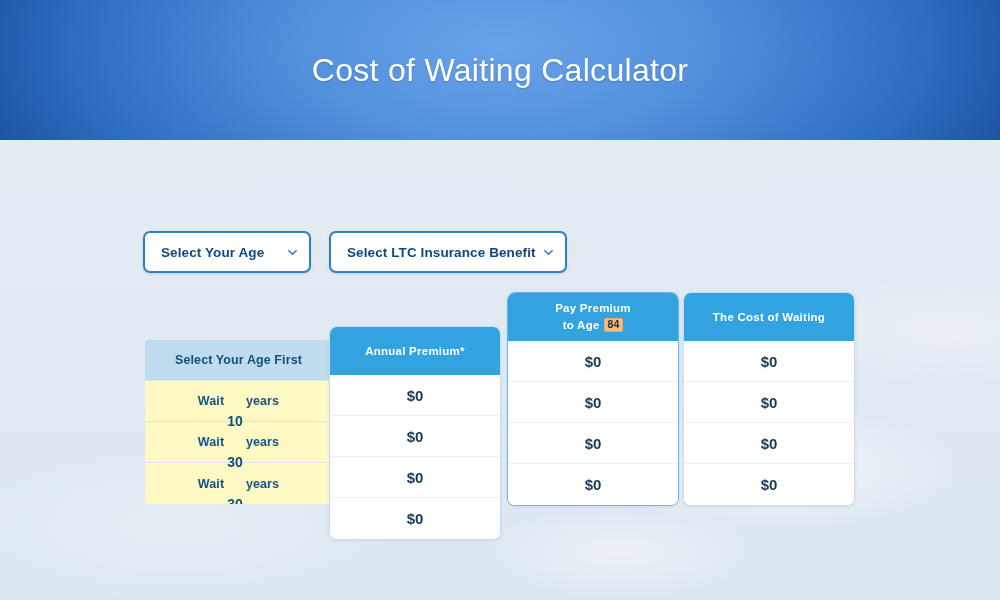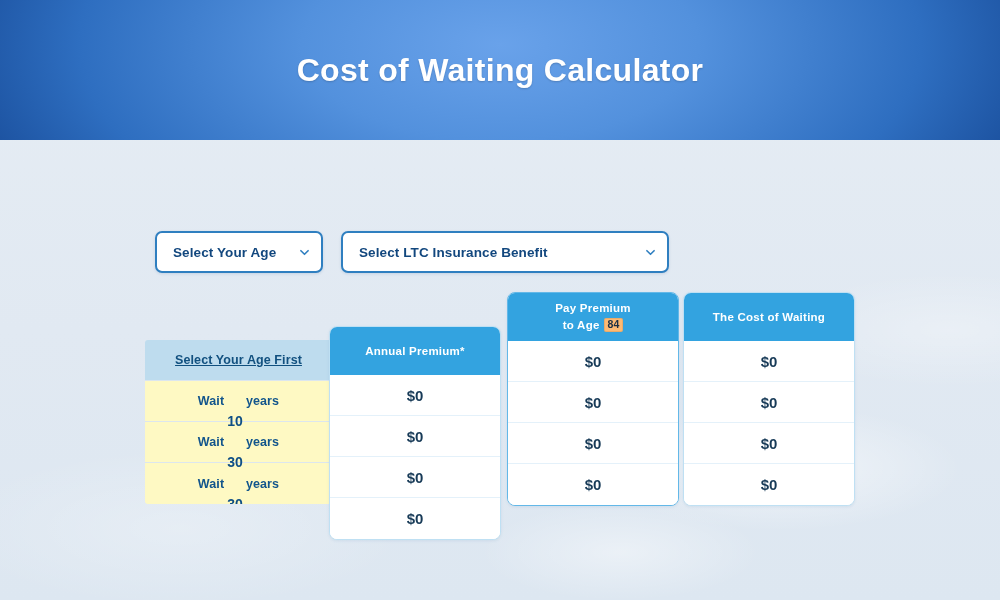--- a/index.html
+++ b/index.html
@@ -39,21 +39,21 @@
     background:
       radial-gradient(ellipse 620px 300px at 50% 32%, #69a2ea 0%, #5391dd 32%, #2e6ec0 68%, #1c52a0 88%, #154a92 100%),
       linear-gradient(90deg, #134288 0%, #2e6ec0 48%, #3f7fcd 56%, #1a4f9a 100%);
     display: flex;
     align-items: center;
     justify-content: center;
   }
   #banner-title {
     color: #ffffff;
     font-size: 32px;
-    font-weight: bold;
+    font-weight: normal;
     letter-spacing: 0.3px;
     text-shadow: 0 1px 2px rgba(0,0,0,0.18);
     white-space: nowrap;
   }
 
   
   #content {
     position: absolute;
     top: 140px; left: 0;
     width: 1000px;
@@ -75,22 +75,22 @@
     background: #ffffff;
     border: 2px solid #2f7fc0;
     border-radius: 7px;
     display: flex;
     align-items: center;
     justify-content: space-between;
     padding: 0 12px 0 16px;
     box-shadow: 0 1px 3px rgba(30,80,140,0.14);
     cursor: pointer;
   }
-  #select-age      { width: 168px; margin-left: 12px; }
-  #select-benefit  { width: 328px; }
+  #select-age      { width: 168px; }
+  #select-benefit  { width: 238px; }
   .select-label {
     color: #12477e;
     font-size: 13.5px;
     font-weight: bold;
     letter-spacing: 0.1px;
     white-space: nowrap;
   }
   .chevron {
     width: 9px; height: 9px;
     flex: 0 0 auto;
@@ -126,21 +126,20 @@
     font-weight: bold;
     color: #12558c;
     background: #fef9c3;
     border-bottom: 1px solid #dce6ee;
     letter-spacing: 0.1px;
   }
   .label-cell:last-child { border-bottom: none; }
   .label-cell.is-active {
     background: #bedcee;
     color: #11507f;
-    text-decoration: underline;
   }
   .label-cell .wait-num {
     font-size: 14px;
     font-weight: bold;
     color: #0f4f85;
     padding: 0 3px;
     margin-top: 40px;
   }
 
   

